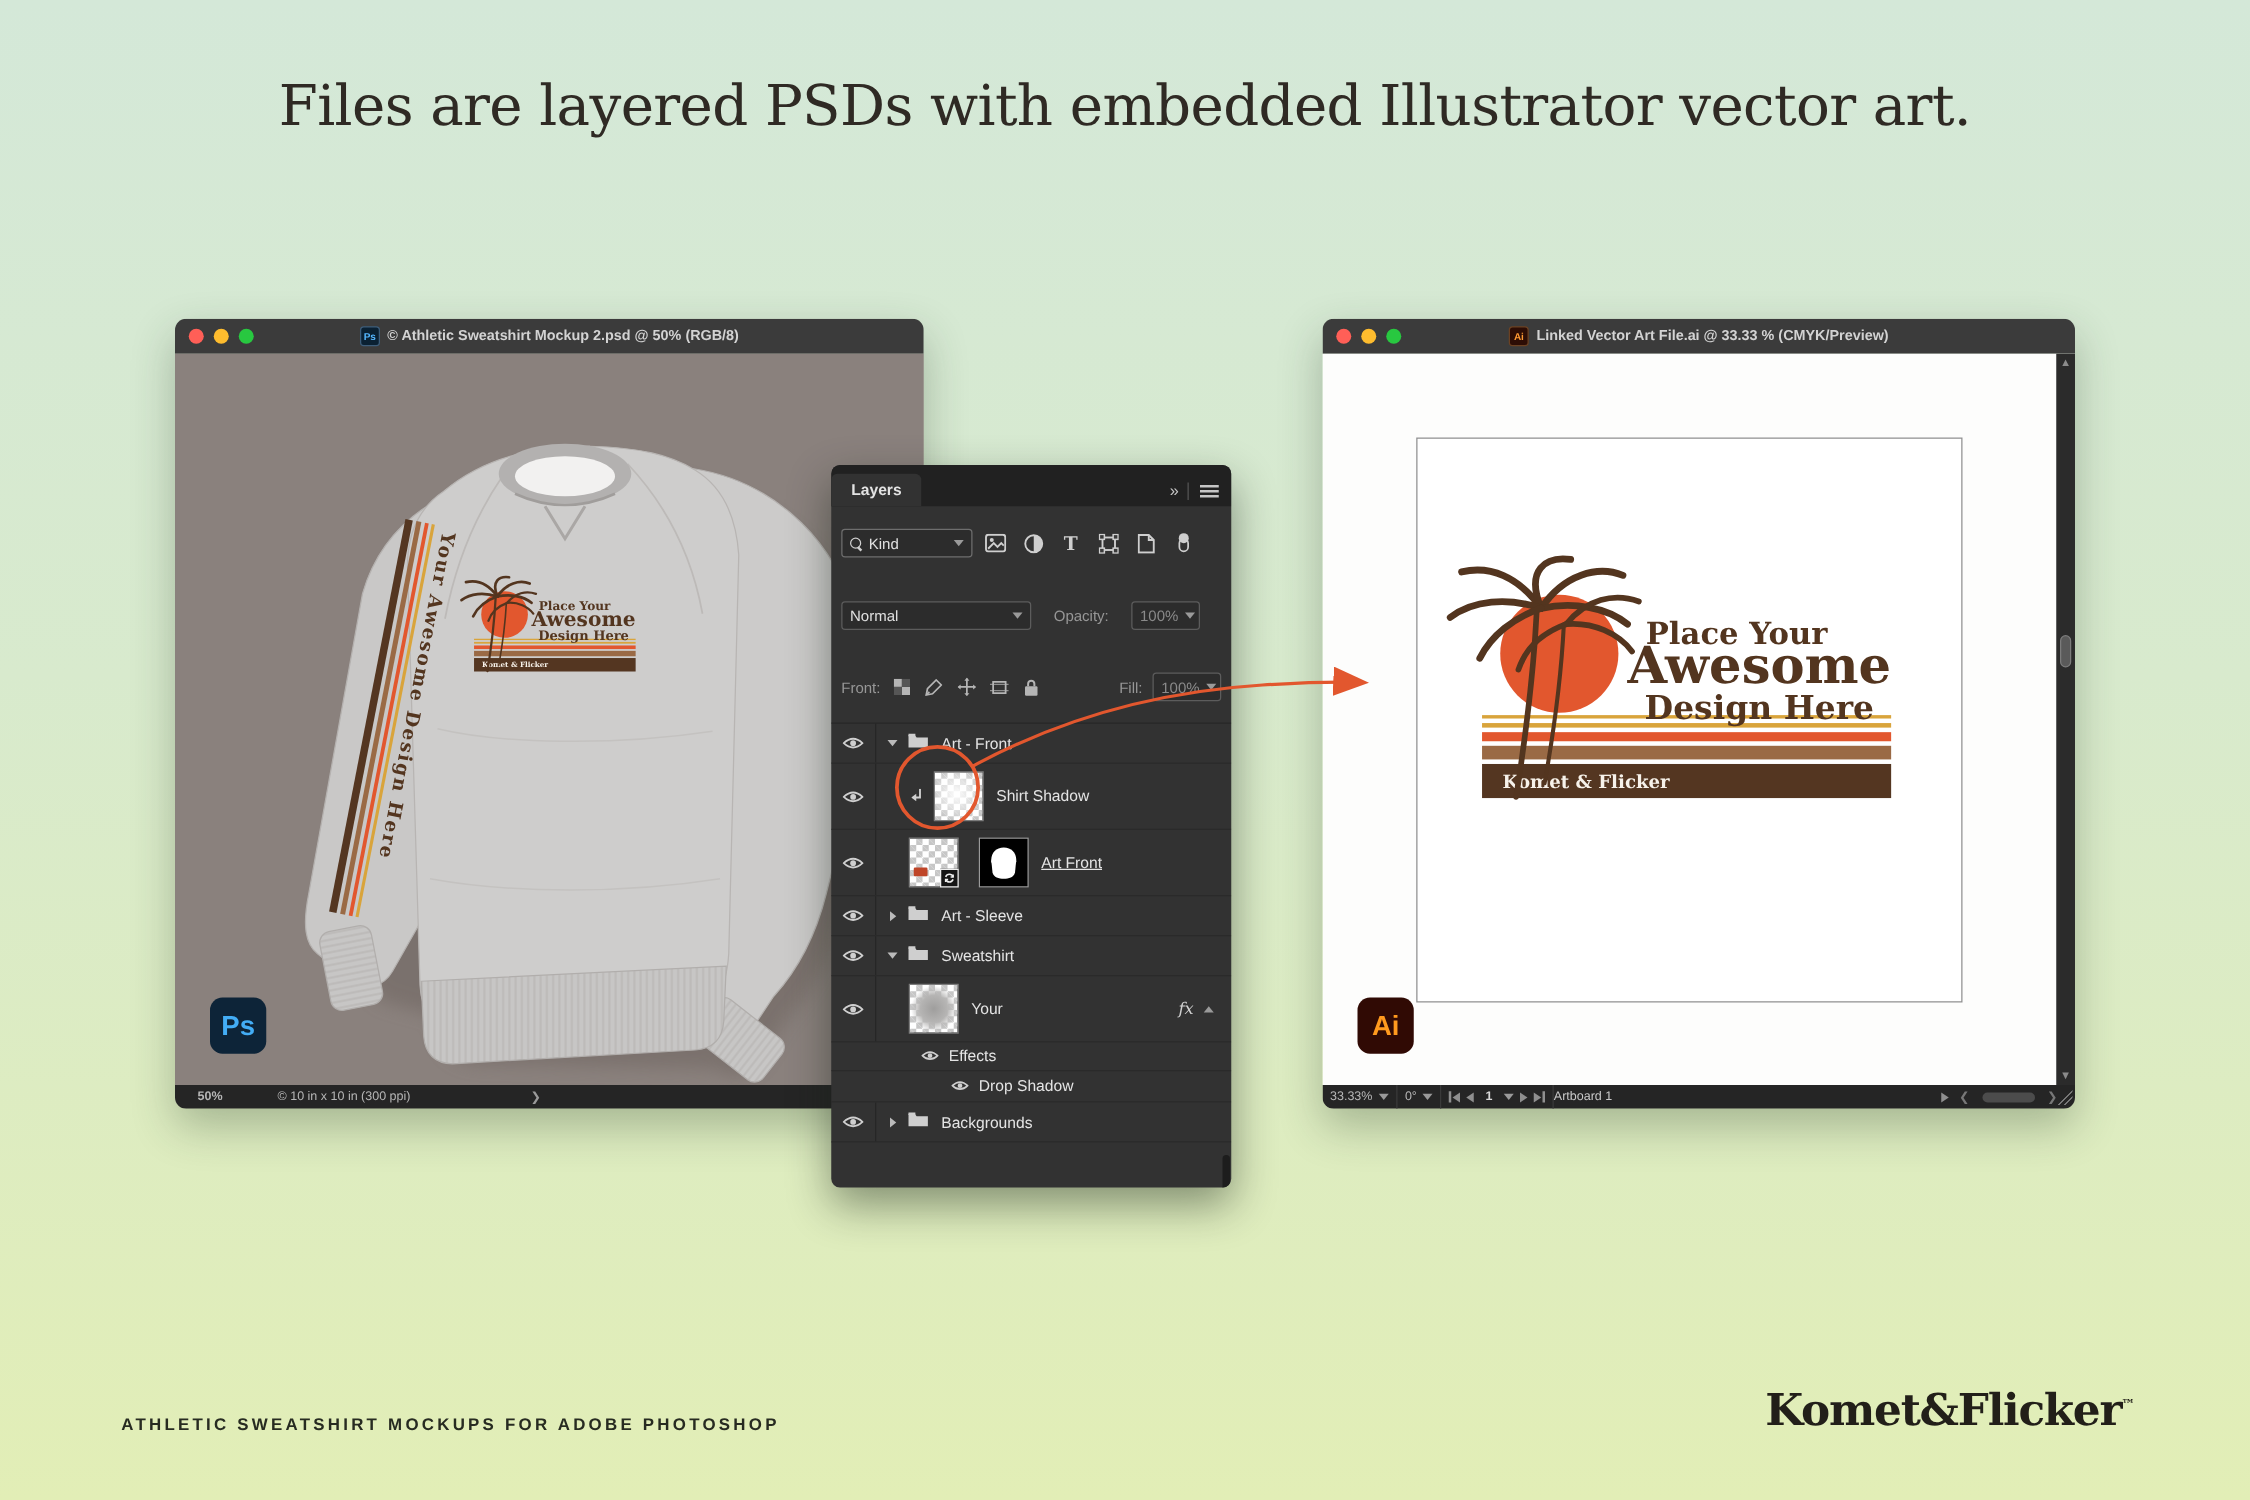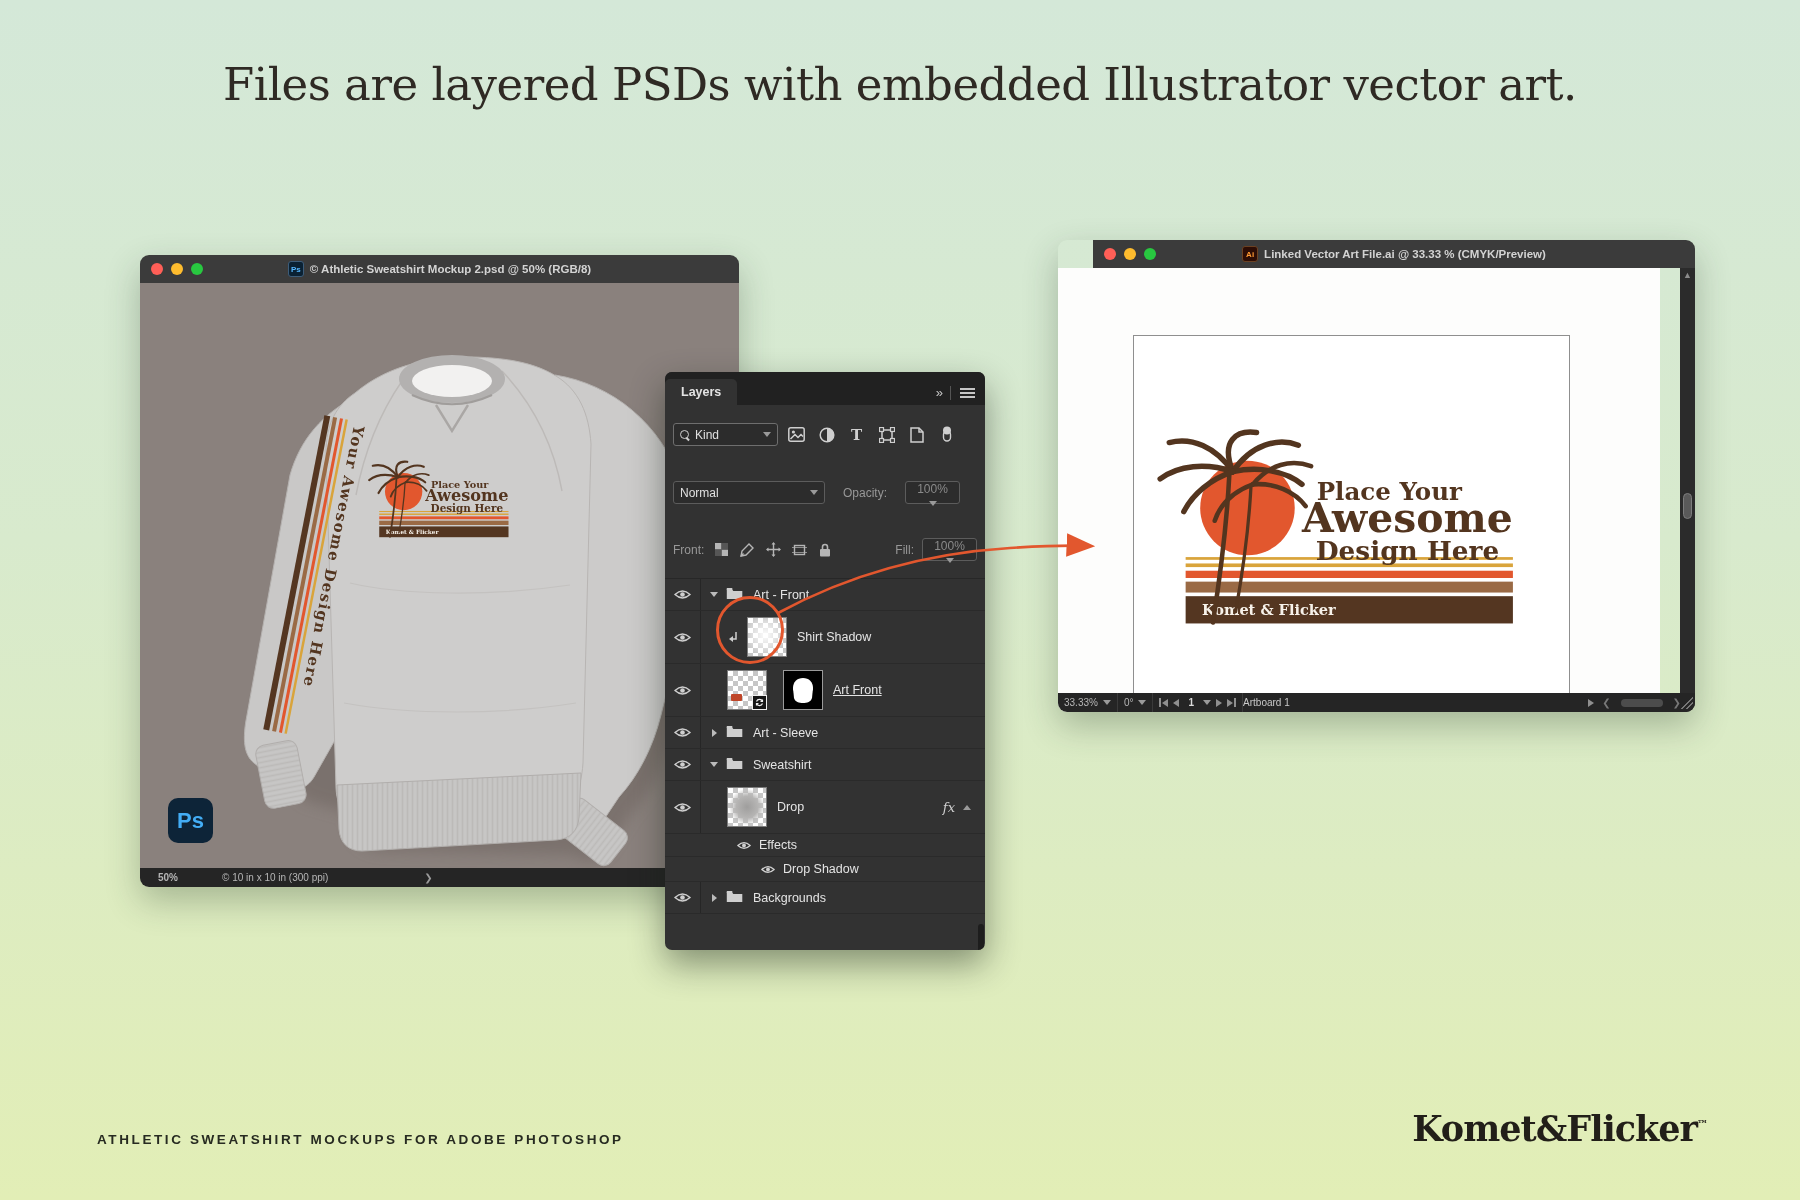--- a/index.html
+++ b/index.html
@@ -31,21 +31,21 @@
   #pswin{left:140px;top:255px;width:599px;height:632px;}
   #pscanvas{position:absolute;left:0;top:28px;width:599px;height:585px;background:#8a817d;}
   .appbadge{position:absolute;width:45px;height:45px;border-radius:10px;display:flex;align-items:center;
     justify-content:center;font-weight:bold;font-size:22px;}
   .appbadge.ps{left:28px;top:515px;background:#0d2438;color:#43adf5;}
   .appbadge.ai{left:28px;top:515px;background:#300a04;color:#ff9a1e;}
   .ps-zoom{margin-left:18px;font-weight:bold;}
   .ps-doc{margin-left:44px;}
   .ps-chev{margin-left:96px;color:#9a9a9a;}
   
-  #aiwin{left:1058px;top:240px;width:602px;height:472px;padding-left:35px;}
+  #aiwin{left:1058px;top:255px;width:602px;height:632px;}
   #aicanvas{position:absolute;left:0;top:28px;width:602px;height:585px;background:#fdfdfc;}
   .artboard{position:absolute;left:75px;top:67px;width:435px;height:450px;background:#fff;
     border:1px solid #8f8f8f;}
   .vscroll{position:absolute;right:0;top:28px;width:15px;height:585px;background:#2b2b2b;
     display:flex;flex-direction:column;align-items:center;justify-content:space-between;padding:3px 0;box-sizing:border-box;}
   .vscroll .thumb{position:absolute;left:3px;top:225px;width:9px;height:26px;border-radius:5px;background:#5a5a5a;}
   .scrollarrow{color:#8b8b8b;font-size:9px;line-height:9px;}
   .ai-status{gap:0;}
   .seg{display:flex;align-items:center;height:100%;border-right:1px solid #3a3a3a;padding:0 6px;gap:5px;}
   .chev-dn{width:0;height:0;border-left:4px solid transparent;border-right:4px solid transparent;border-top:5px solid #9a9a9a;}
@@ -75,21 +75,21 @@
   .kindbox{width:105px;}
   .kindbox .sp{flex:1;}
   .mag{position:relative;width:10px;height:10px;}
   .mag::before{content:"";position:absolute;left:0;top:0;width:7px;height:7px;border:1.6px solid #cfcfcf;border-radius:50%;}
   .mag::after{content:"";position:absolute;left:7px;top:7px;width:4px;height:1.8px;background:#cfcfcf;transform:rotate(45deg);transform-origin:0 0;}
   .ficon{display:flex;align-items:center;justify-content:center;width:23px;height:22px;color:#cfcfcf;}
   .blendrow{height:35px;gap:18px;}
   .normalbox{width:152px;border-color:#5c5c5c;}
   .normalbox .sp{flex:1;}
   .plabel{font-size:12px;color:#979797;}
-  .valbox{width:55px;border-color:#5c5c5c;color:#8a8a8a;justify-content:space-between;flex-direction:column;}
+  .valbox{width:55px;border-color:#5c5c5c;color:#8a8a8a;justify-content:space-between;}
   .lockrow{height:35px;gap:8px;}
   .lockrow .licon{display:flex;align-items:center;justify-content:center;width:18px;height:16px;}
   .fill-gap{margin-left:auto;}
   
   .lrows{position:relative;border-top:1px solid #272727;}
   .lrow{position:relative;display:flex;align-items:center;border-bottom:1px solid #2a2a2a;}
   .h32{height:31px;}.h52{height:52px;}.h22{height:22px;}.h24{height:24px;}
   .eyecell{width:35px;align-self:stretch;display:flex;align-items:center;justify-content:center;
     border-right:1px solid #262626;}
   .lname{font-size:12.5px;color:#e4e4e4;margin-left:10px;}
@@ -529,21 +529,21 @@
       <div class="lrow h52">
         <span class="eyecell">
           <svg width="17" height="11" viewBox="0 0 17 11">
               <path d="M1,5.5 Q8.5,-1.5 16,5.5 Q8.5,12.5 1,5.5 Z" fill="none" stroke="#cfcfcf" stroke-width="1.4"></path>
               <circle cx="8.5" cy="5.5" r="2.3" fill="#cfcfcf"></circle>
             </svg>
         </span>
         <span class="thumb" style="margin-left:26px;">
             <span class="grayblob"></span>
           </span>
-        <span class="lname">Drop</span>
+        <span class="lname">Your</span>
         <span class="fxwrap">
           <span class="fxtxt">fx</span>
           <span class="chev-up"></span>
         </span>
       </div>
 
       <div class="lrow h22">
         <span style="margin-left:72px;">
           <svg width="14" height="9" viewBox="0 0 17 11">
               <path d="M1,5.5 Q8.5,-1.5 16,5.5 Q8.5,12.5 1,5.5 Z" fill="none" stroke="#cfcfcf" stroke-width="1.6"></path>

